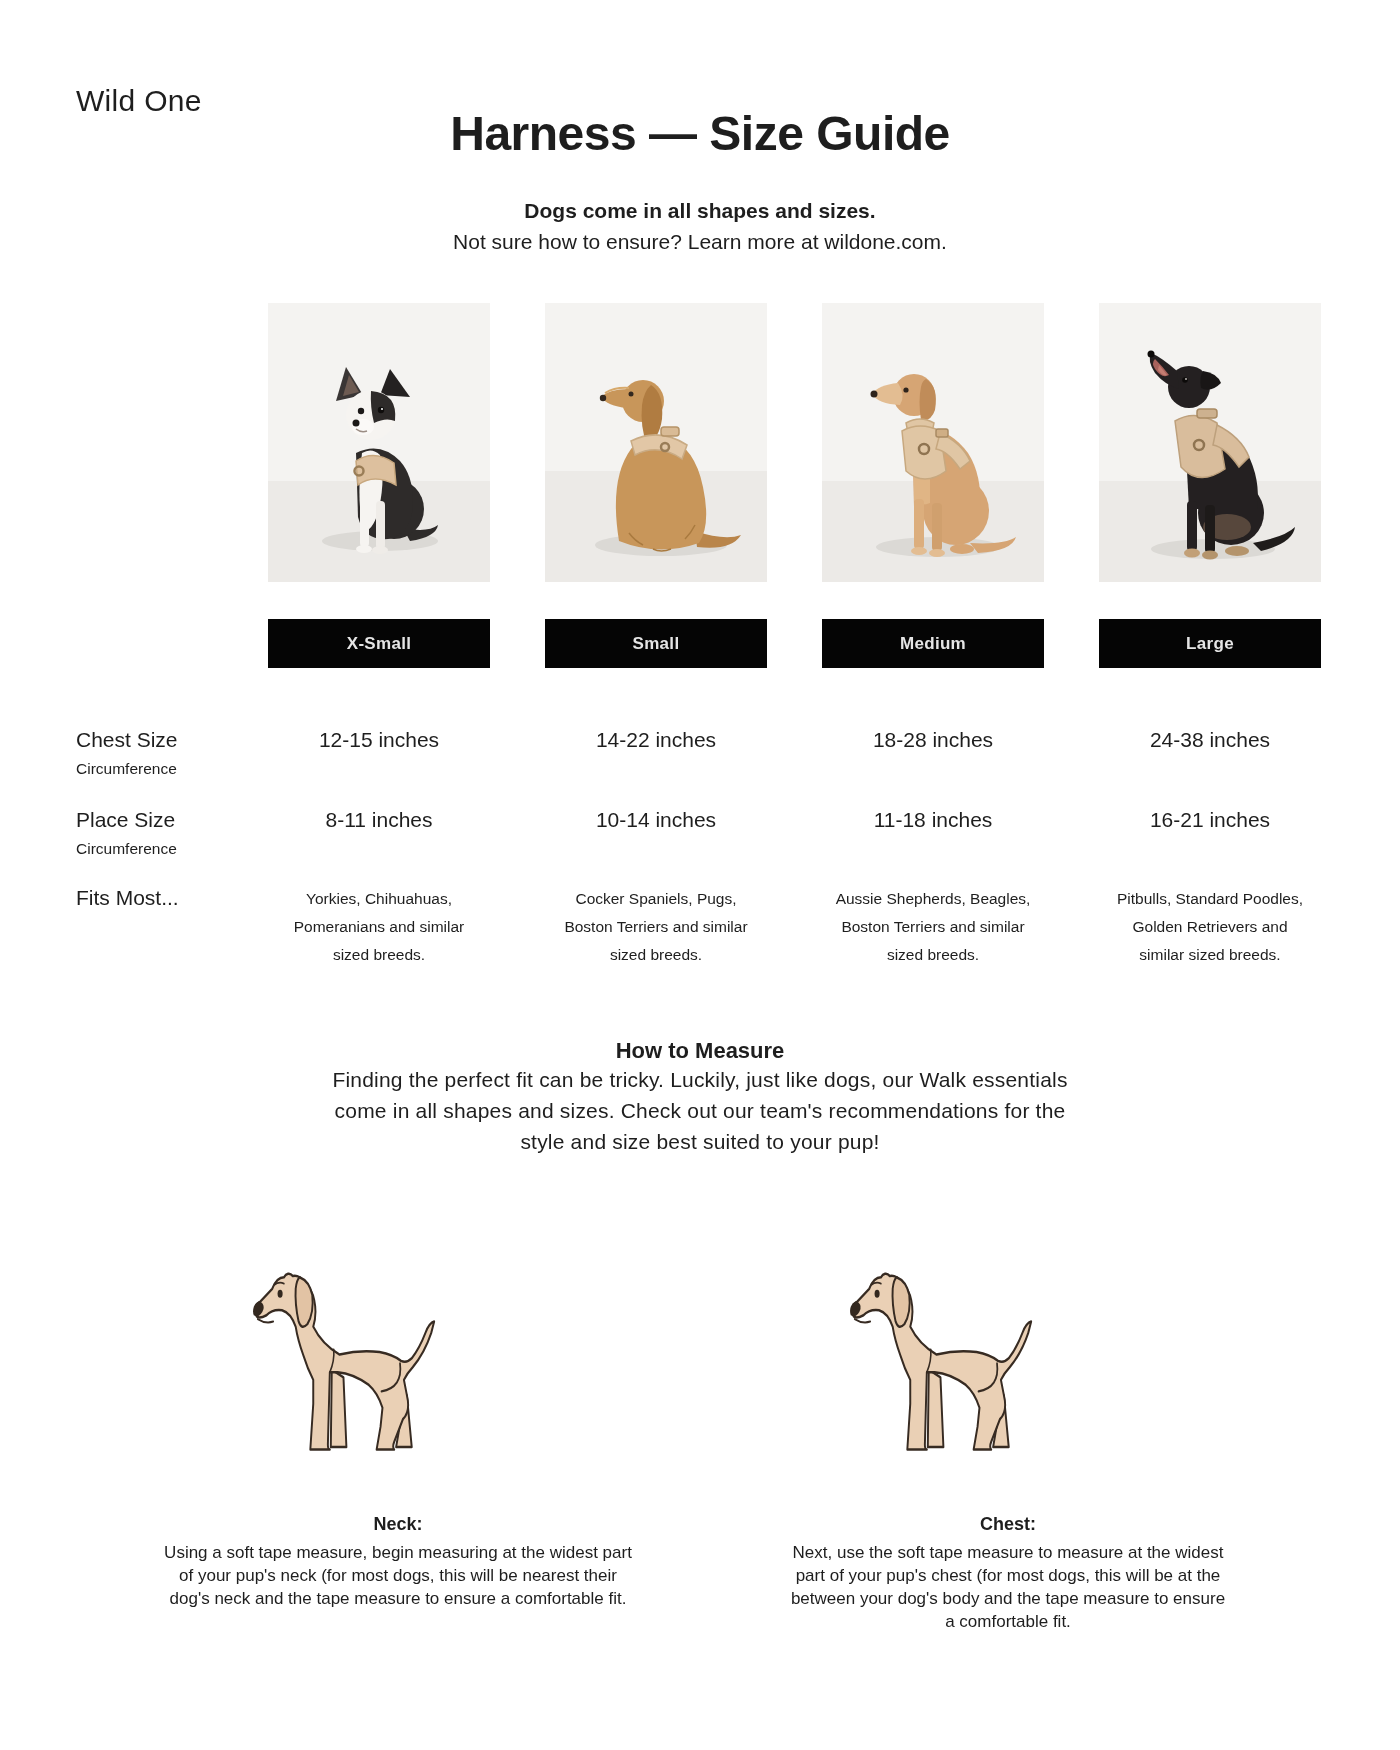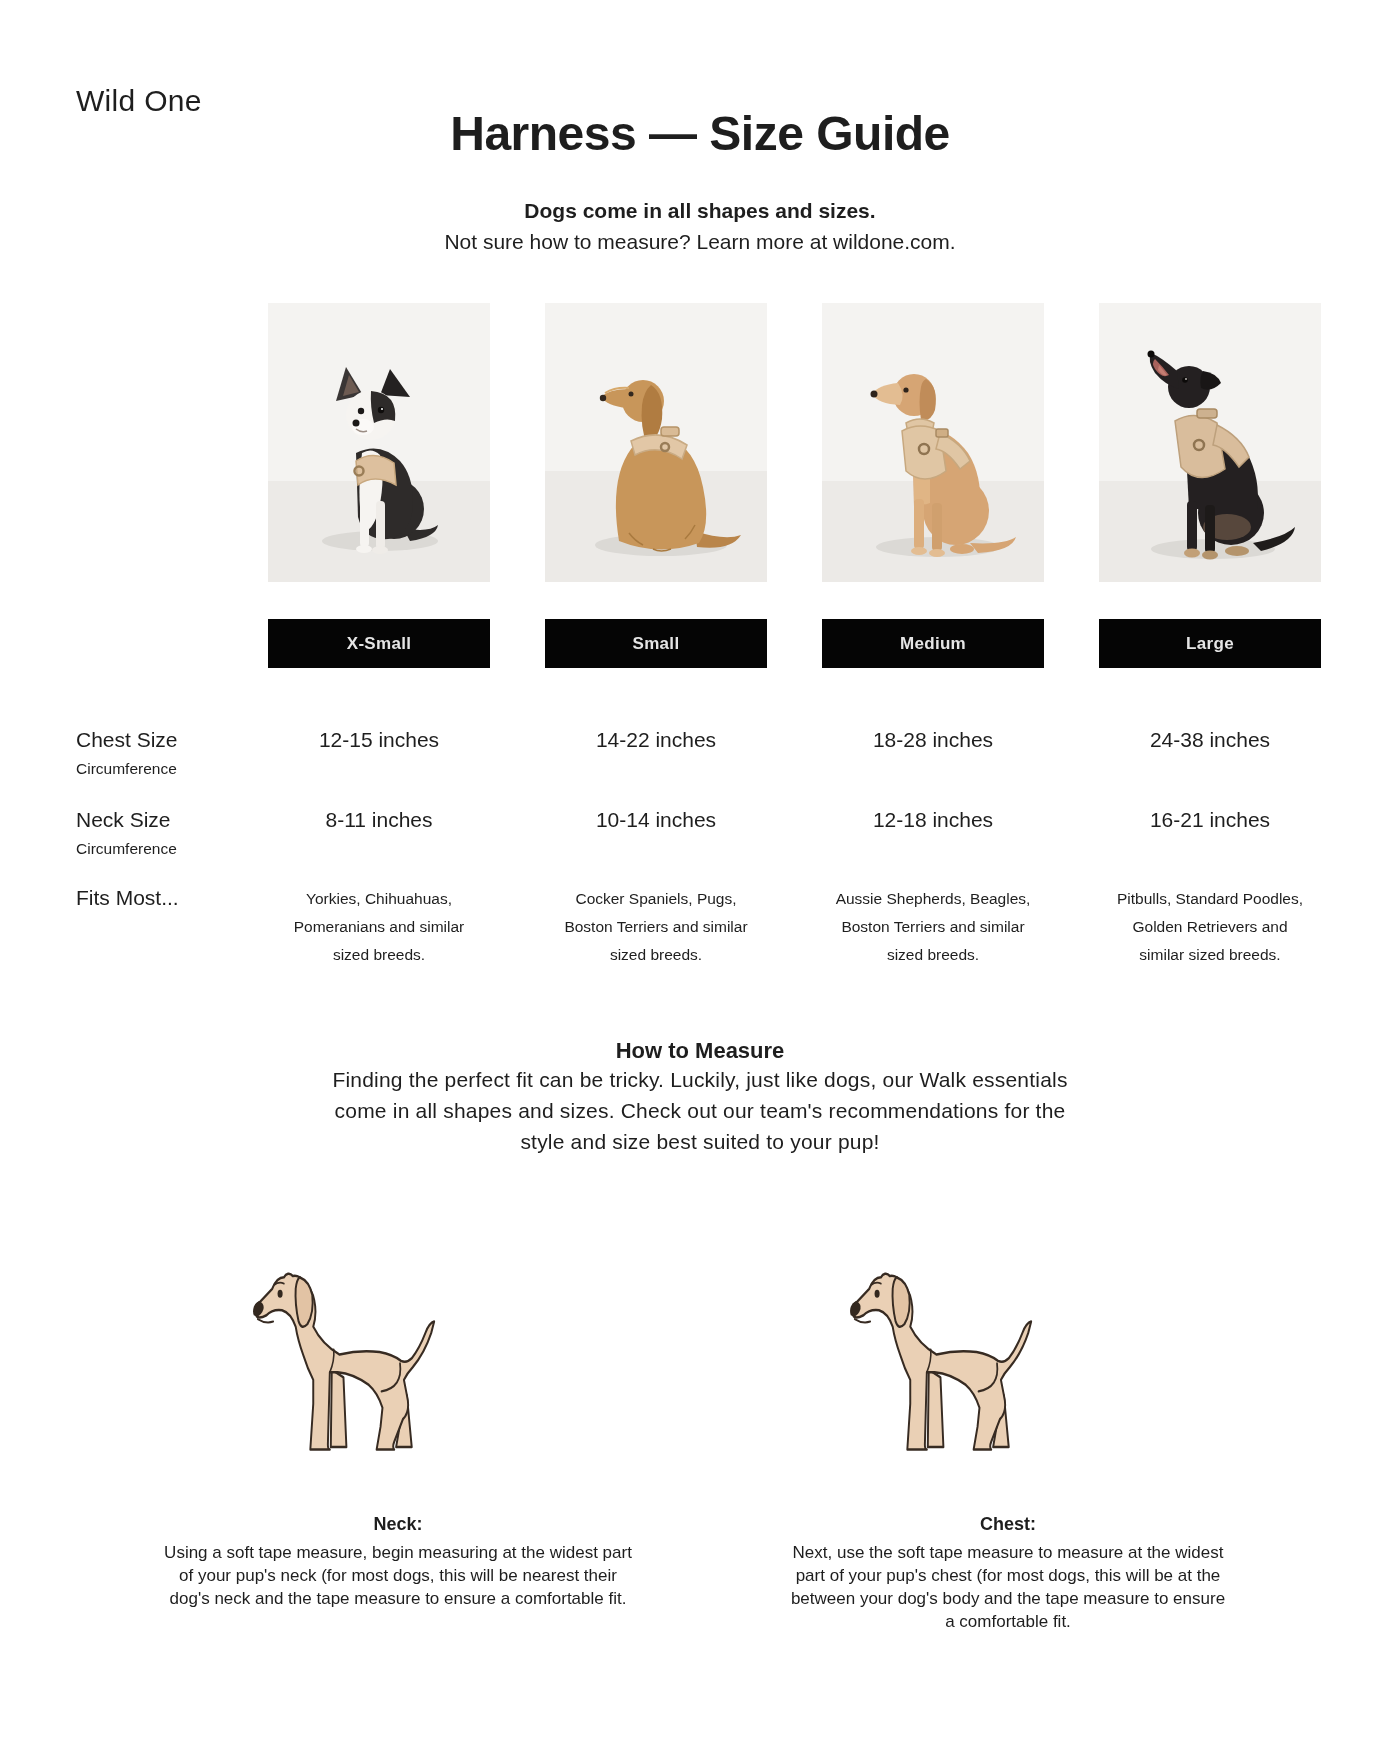--- a/index.html
+++ b/index.html
@@ -48,21 +48,21 @@
   .line{display:block;}
 </style>
 </head>
 <body>
 
 <div class="page">
 
   <div class="logo">Wild One</div>
   <h1 class="title" style="margin:0;">Harness — Size Guide</h1>
   <div class="sub1">Dogs come in all shapes and sizes.</div>
-  <div class="sub2">Not sure how to measure? Learn more at wildone.com.</div>
+  <div class="sub2">Not sure how to ensure? Learn more at wildone.com.</div>
 
   <div class="photos">
 
     <div class="photo">
       <svg width="222" height="279" viewBox="0 0 222 279">
         <rect width="222" height="279" fill="#f4f3f1"></rect>
         <rect y="178" width="222" height="101" fill="#eceae7"></rect>
         <ellipse cx="112" cy="238" rx="58" ry="10" fill="#dbd9d5"></ellipse>
         <path d="M135,225 Q160,230 170,222 Q168,234 142,238 Z" fill="#2e2b2a"></path>
         <ellipse cx="126" cy="206" rx="30" ry="30" fill="#2e2b2a"></ellipse>
@@ -176,26 +176,26 @@
 
   <div class="rowlabel chest-label">Chest Size</div>
   <div class="rowsub chest-sub">Circumference</div>
   <div class="vals chest-vals">
     <div>12-15 inches</div>
     <div>14-22 inches</div>
     <div>18-28 inches</div>
     <div>24-38 inches</div>
   </div>
 
-  <div class="rowlabel neck-label">Neck Size</div>
+  <div class="rowlabel neck-label">Place Size</div>
   <div class="rowsub neck-sub">Circumference</div>
   <div class="vals neck-vals">
     <div>8-11 inches</div>
     <div>10-14 inches</div>
-    <div>12-18 inches</div>
+    <div>11-18 inches</div>
     <div>16-21 inches</div>
   </div>
 
   <div class="rowlabel fits-label">Fits Most...</div>
   <div class="vals fits-vals">
     <div>
         <span class="line">Yorkies, Chihuahuas,</span>
         <span class="line">Pomeranians and similar</span>
         <span class="line">sized breeds.</span>
       </div>

